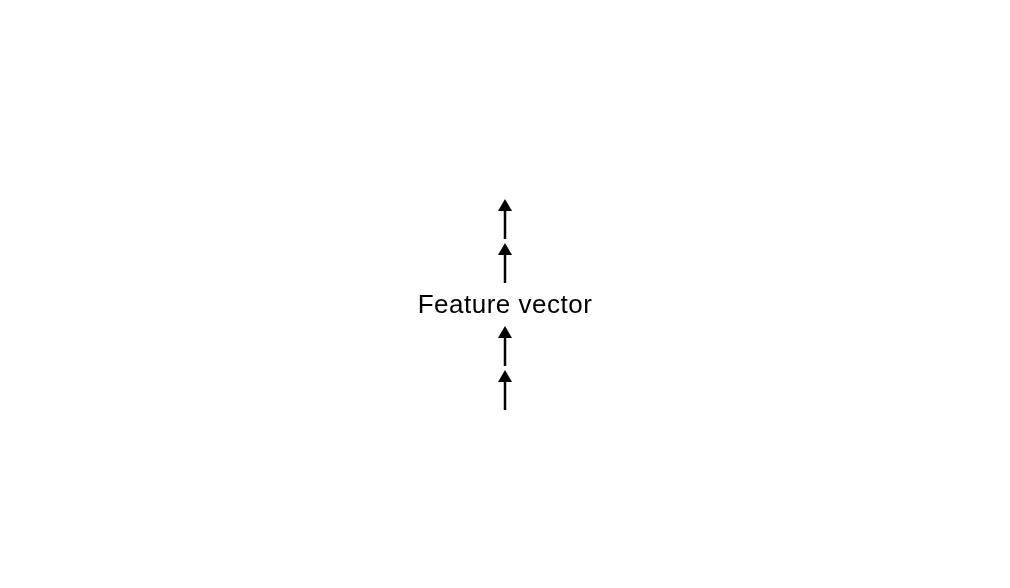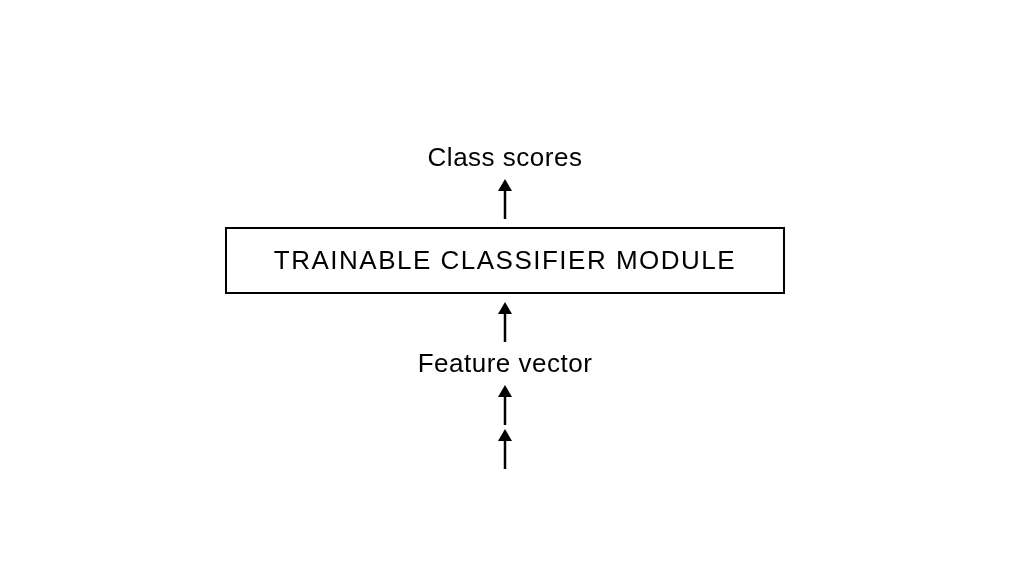--- a/index.html
+++ b/index.html
@@ -50,32 +50,28 @@
     }
     .arrow svg {
       display: block;
     }
   </style>
 </head>
 <body>
 
 <div class="diagram">
 
-  <div class="label">Class scores</div>
 
   <div class="arrow">
     <svg width="20" height="40" viewBox="0 0 20 40">
       <line x1="10" y1="40" x2="10" y2="6" stroke="#000" stroke-width="2.5"></line>
       <polygon points="10,0 3,12 17,12" fill="#000"></polygon>
     </svg>
   </div>
 
-  <div class="module-box">
-    <div class="module-text">TRAINABLE CLASSIFIER MODULE</div>
-  </div>
 
   <div class="arrow">
     <svg width="20" height="40" viewBox="0 0 20 40">
       <line x1="10" y1="40" x2="10" y2="6" stroke="#000" stroke-width="2.5"></line>
       <polygon points="10,0 3,12 17,12" fill="#000"></polygon>
     </svg>
   </div>
 
   <div class="label">Feature vector</div>
 

